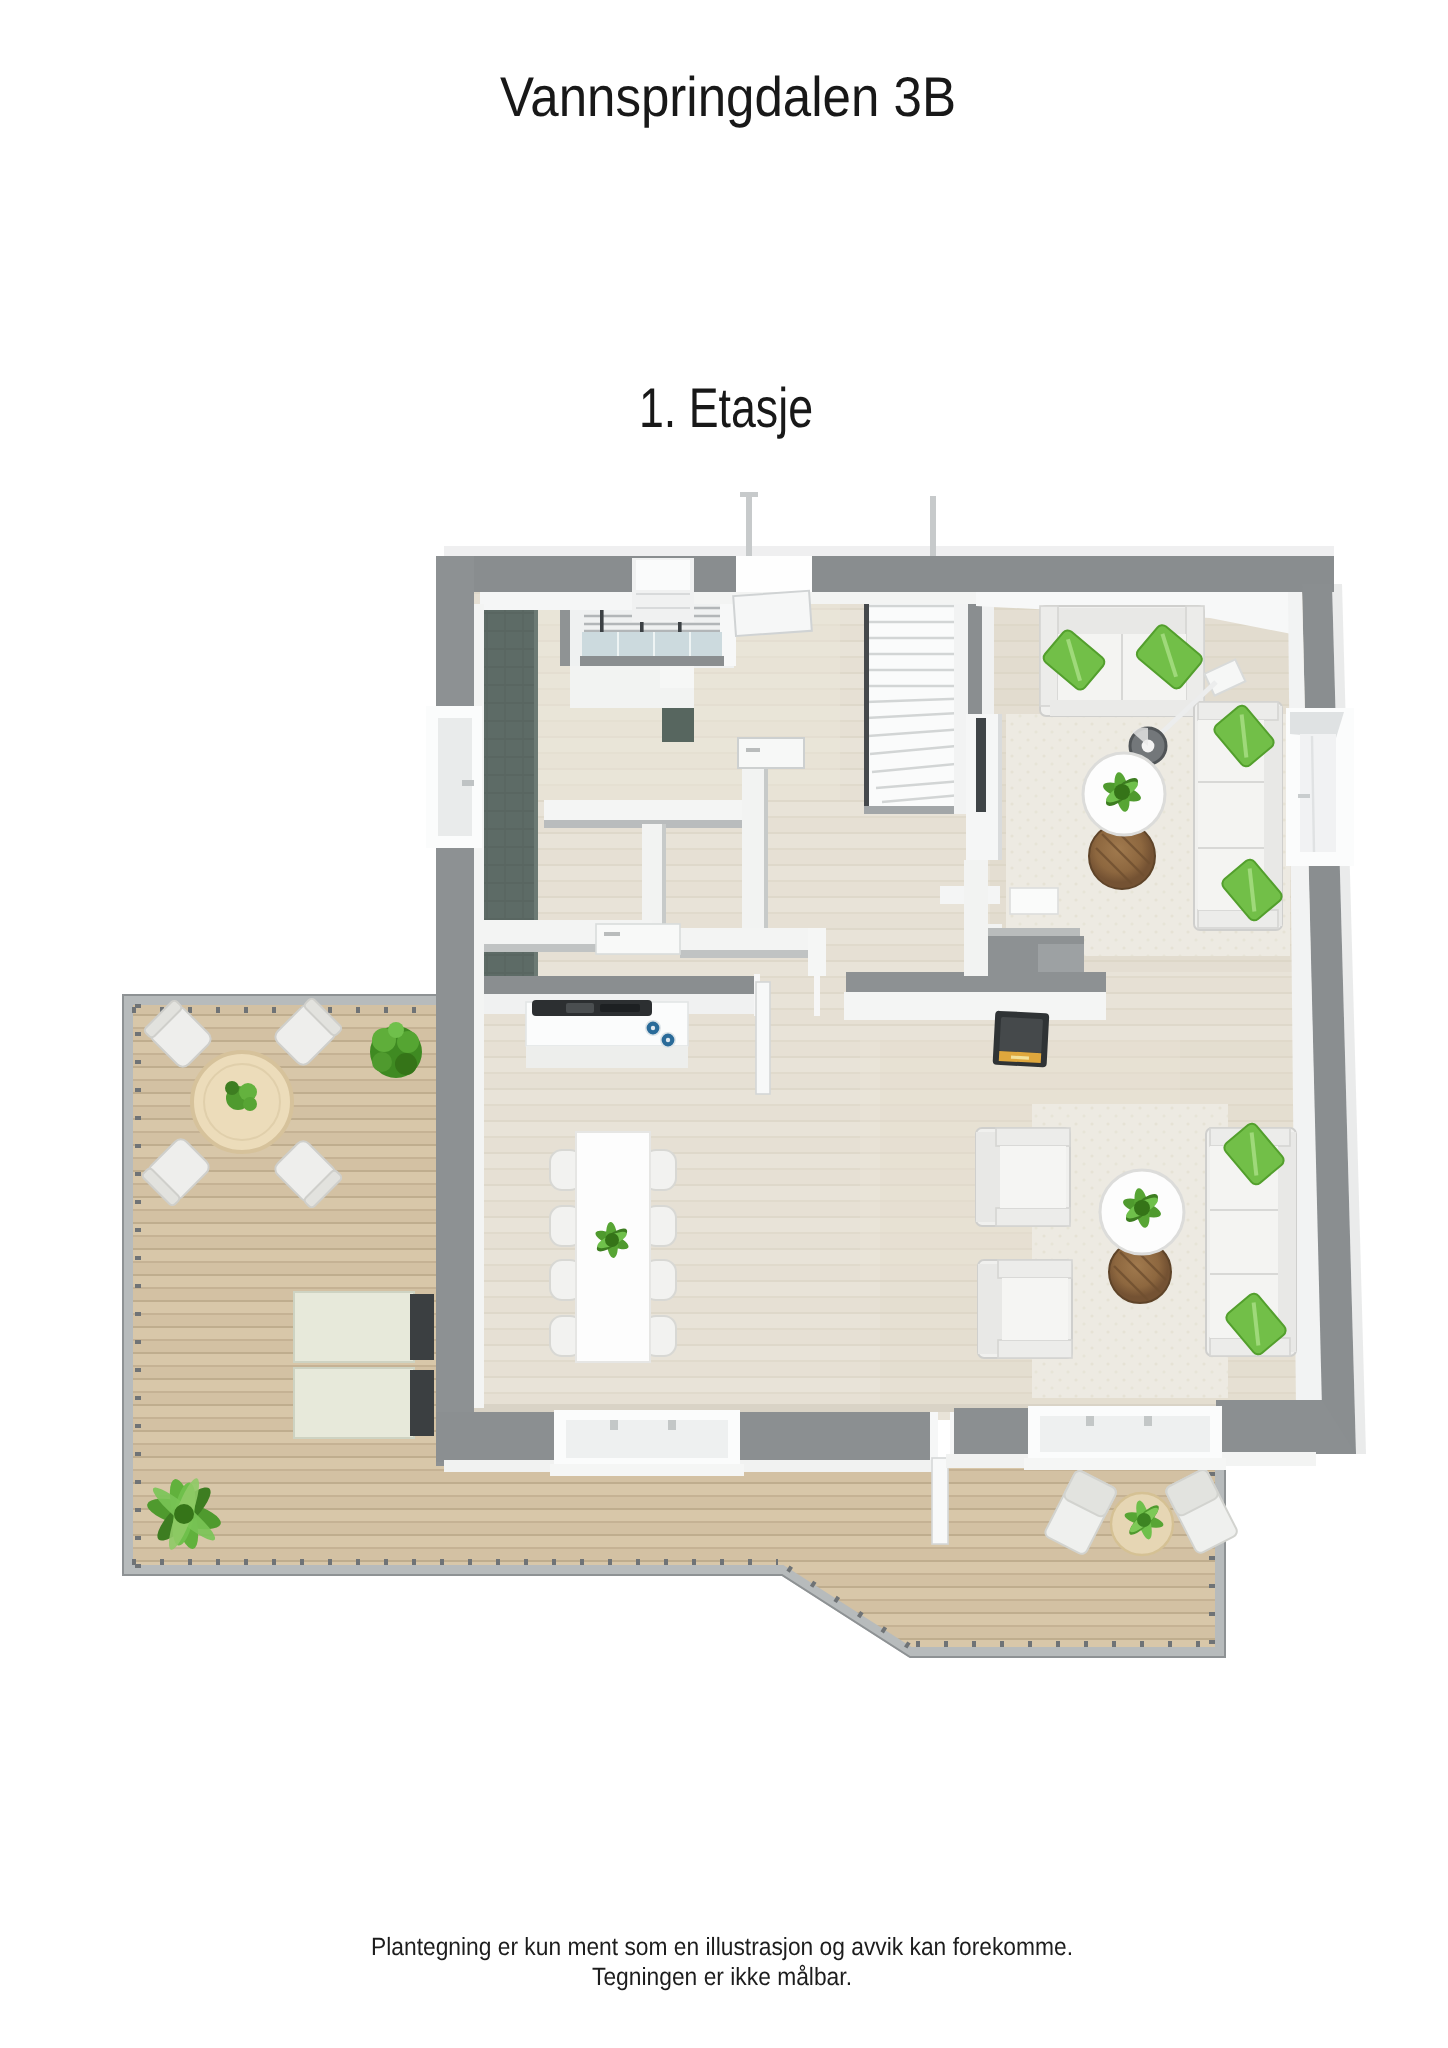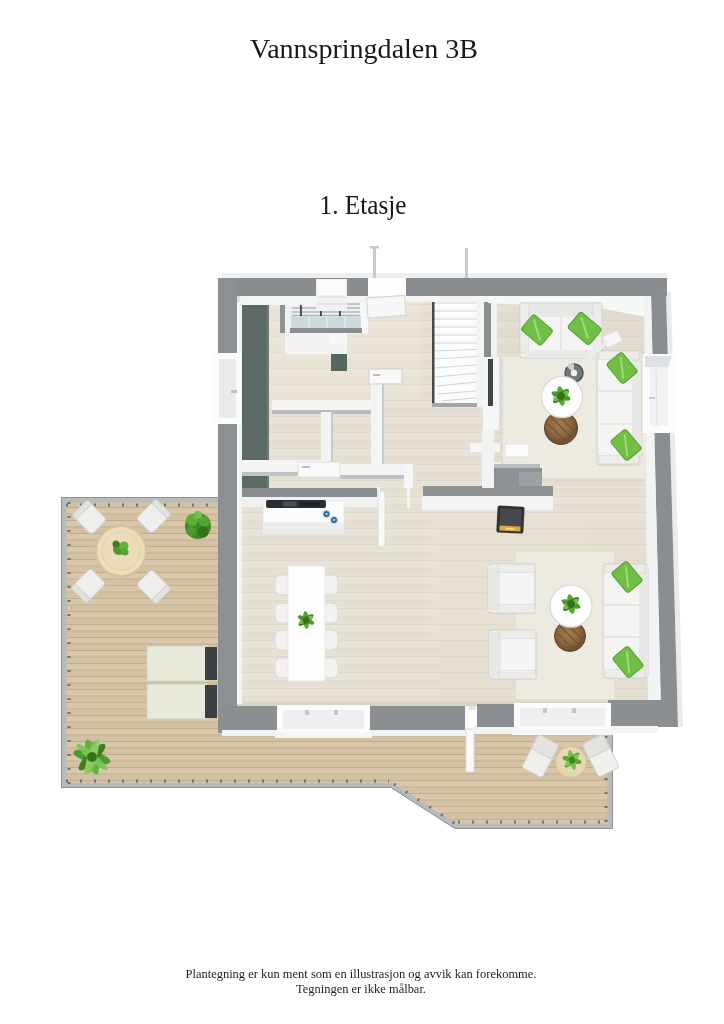--- a/index.html
+++ b/index.html
@@ -1,16 +1,16 @@
 <!DOCTYPE html>
 <html><head>
 <meta charset="utf-8">
 <style>
 html,body{margin:0;padding:0;background:#ffffff;}
-#page{width:724px;height:1024px;position:relative;font-family:Liberation Serif, serif;}
+#page{width:724px;height:1024px;position:relative;font-family:Liberation Sans, sans-serif;}
 svg{display:block;}
 </style>
 </head>
 <body>
 <div id="page">
 <svg width="724" height="1024" viewBox="0 0 724 1024" xmlns="http://www.w3.org/2000/svg">
 <defs>
 <pattern id="deckp" width="724" height="13" patternUnits="userSpaceOnUse">
   <rect width="724" height="13" fill="#d8c7a9"></rect>
   <rect y="6.5" width="724" height="6.5" fill="#d3c1a3"></rect>

